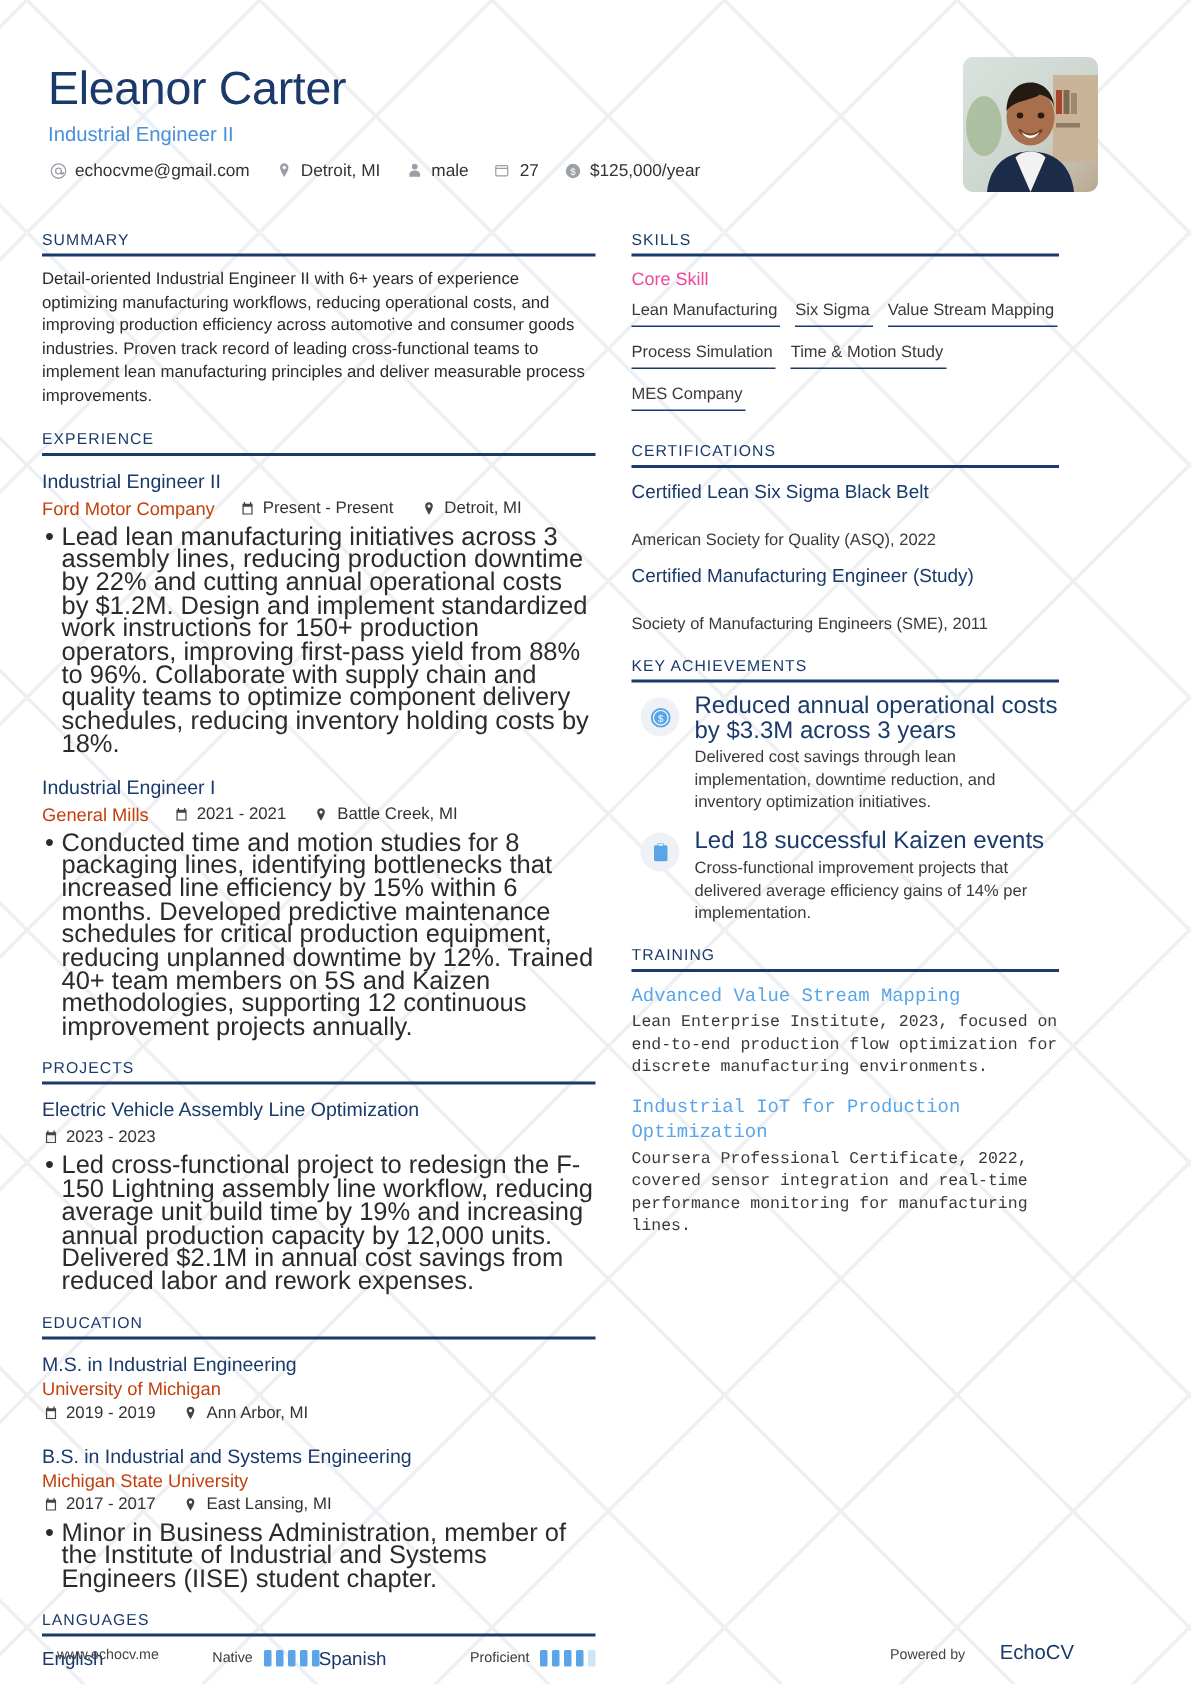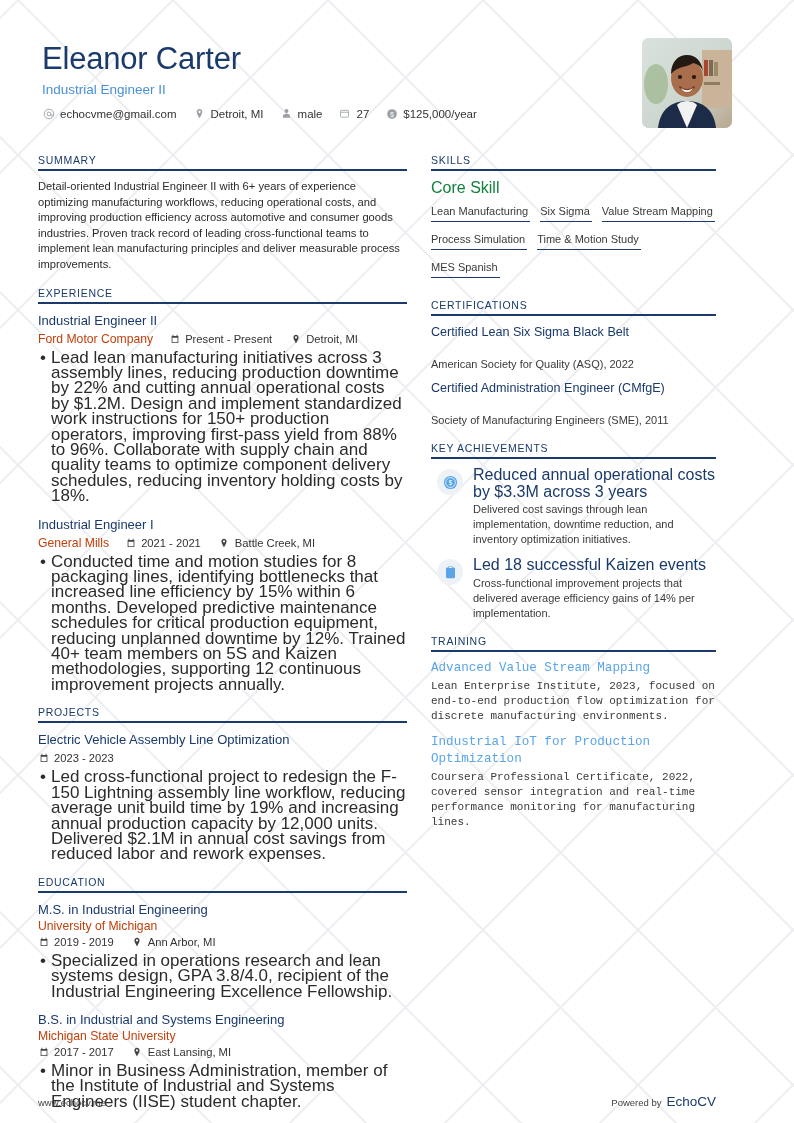--- a/index.html
+++ b/index.html
@@ -27,21 +27,21 @@
     background-position: 18px 0px, 18px 0px;
     opacity: .9;
     z-index: 0;
   }
   .page {
     position: relative;
     z-index: 1;
     width: 776px;
     height: 1123px;
     box-sizing: border-box;
-    padding: 36px 44px 0 38px;
+    padding: 36px 44px 0 28px;
   }
 
   
   .header {
     display: flex;
     justify-content: space-between;
     align-items: flex-start;
   }
   .identity { padding-left: 4px; padding-top: 4px; }
   .name {
@@ -173,22 +173,22 @@
   ul.bullets li:before {
     content: "\2022";
     position: absolute;
     left: -11px;
     top: 0;
     color: #2b2b2b;
   }
 
   
   .skill-group-title {
-    font-size: 16px;
-    color: #15803d;
+    font-size: 12px;
+    color: #ec4899;
     margin-bottom: 5px;
   }
   .skill-tags {
     display: flex;
     flex-wrap: wrap;
     gap: 1px 10px;
   }
   .skill-tag {
     font-size: 11px;
     color: #3a3a3a;
@@ -292,21 +292,21 @@
     display: flex;
     justify-content: space-between;
     align-items: baseline;
     font-size: 9.5px;
     color: #444;
     z-index: 2;
   }
   .brand {
     display: inline-flex;
     align-items: baseline;
-    gap: 5px;
+    gap: 23px;
   }
   .brand-name {
     font-size: 13.5px;
     color: #1a3a6b;
   }
 </style>
 </head>
 <body>
 
 <div class="watermark"></div>
@@ -505,23 +505,20 @@
             </span>
             <span class="meta-chunk">
               <span class="ico">
                 <svg viewBox="0 0 16 16" width="10" height="10" fill="currentColor">
                     <path d="M8 1.3c-2.3 0-4.1 1.8-4.1 4.1 0 3 4.1 9.3 4.1 9.3s4.1-6.3 4.1-9.3c0-2.3-1.8-4.1-4.1-4.1zm0 5.8a1.7 1.7 0 110-3.4 1.7 1.7 0 010 3.4z"></path>
                   </svg>
               </span>
               <span>Ann Arbor, MI</span>
             </span>
           </div>
-          <ul class="bullets">
-            <li>Specialized in operations research and lean systems design, GPA 3.8/4.0, recipient of the Industrial Engineering Excellence Fellowship.</li>
-          </ul>
         </div>
 
         <div class="entry">
           <div class="entry-title">B.S. in Industrial and Systems Engineering</div>
           <div class="org" style="display:block;margin:0;">Michigan State University</div>
           <div class="entry-meta">
             <span class="meta-chunk">
               <span class="ico">
                 <svg viewBox="0 0 16 16" width="10" height="10" fill="currentColor">
                     <path d="M4 1v2H2.6v11.4h10.8V3H12V1h-1.4v2H5.4V1H4zm-.1 5h8.2v7.2H3.9V6z"></path>
@@ -579,33 +576,33 @@
       <div class="section">
         <div class="section-title">SKILLS</div>
         <div class="section-rule"></div>
         <div class="skill-group-title">Core Skill</div>
         <div class="skill-tags">
           <span class="skill-tag">Lean Manufacturing</span>
           <span class="skill-tag">Six Sigma</span>
           <span class="skill-tag">Value Stream Mapping</span>
           <span class="skill-tag">Process Simulation</span>
           <span class="skill-tag">Time &amp; Motion Study</span>
-          <span class="skill-tag">MES Spanish</span>
+          <span class="skill-tag">MES Company</span>
         </div>
       </div>
 
       <div class="section">
         <div class="section-title">CERTIFICATIONS</div>
         <div class="section-rule"></div>
         <div class="cert">
           <div class="cert-name">Certified Lean Six Sigma Black Belt</div>
           <div class="cert-sub">American Society for Quality (ASQ), 2022</div>
         </div>
         <div class="cert">
-          <div class="cert-name">Certified Administration Engineer (CMfgE)</div>
+          <div class="cert-name">Certified Manufacturing Engineer (Study)</div>
           <div class="cert-sub">Society of Manufacturing Engineers (SME), 2011</div>
         </div>
       </div>
 
       <div class="section">
         <div class="section-title">KEY ACHIEVEMENTS</div>
         <div class="section-rule"></div>
 
         <div class="ach">
           <div class="ach-icon">

